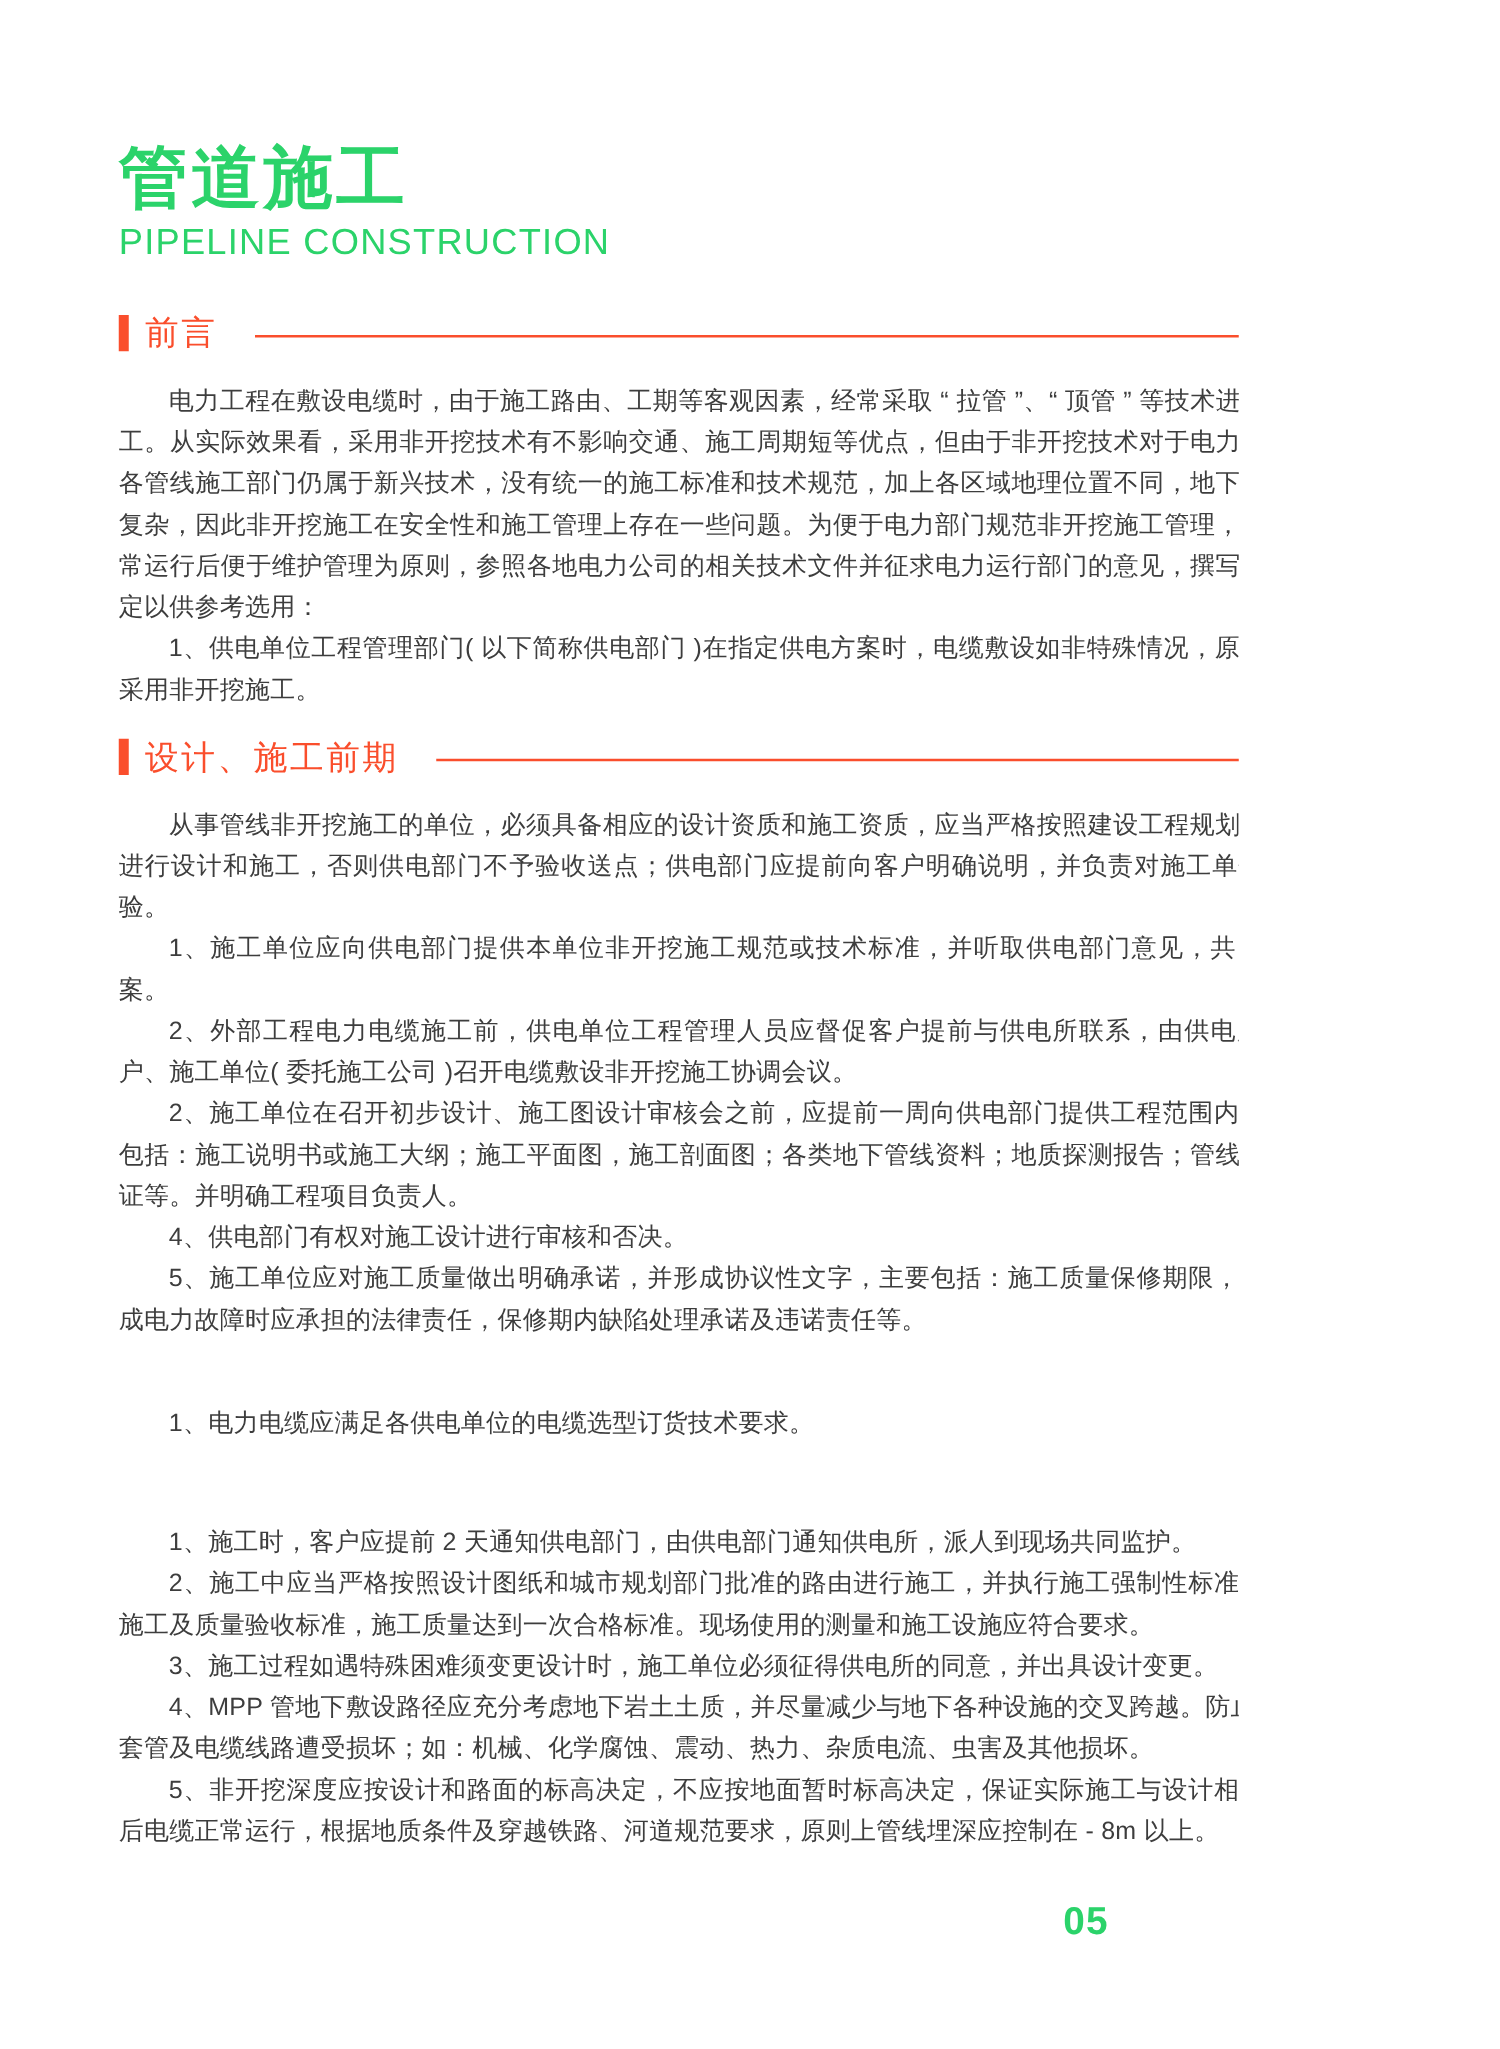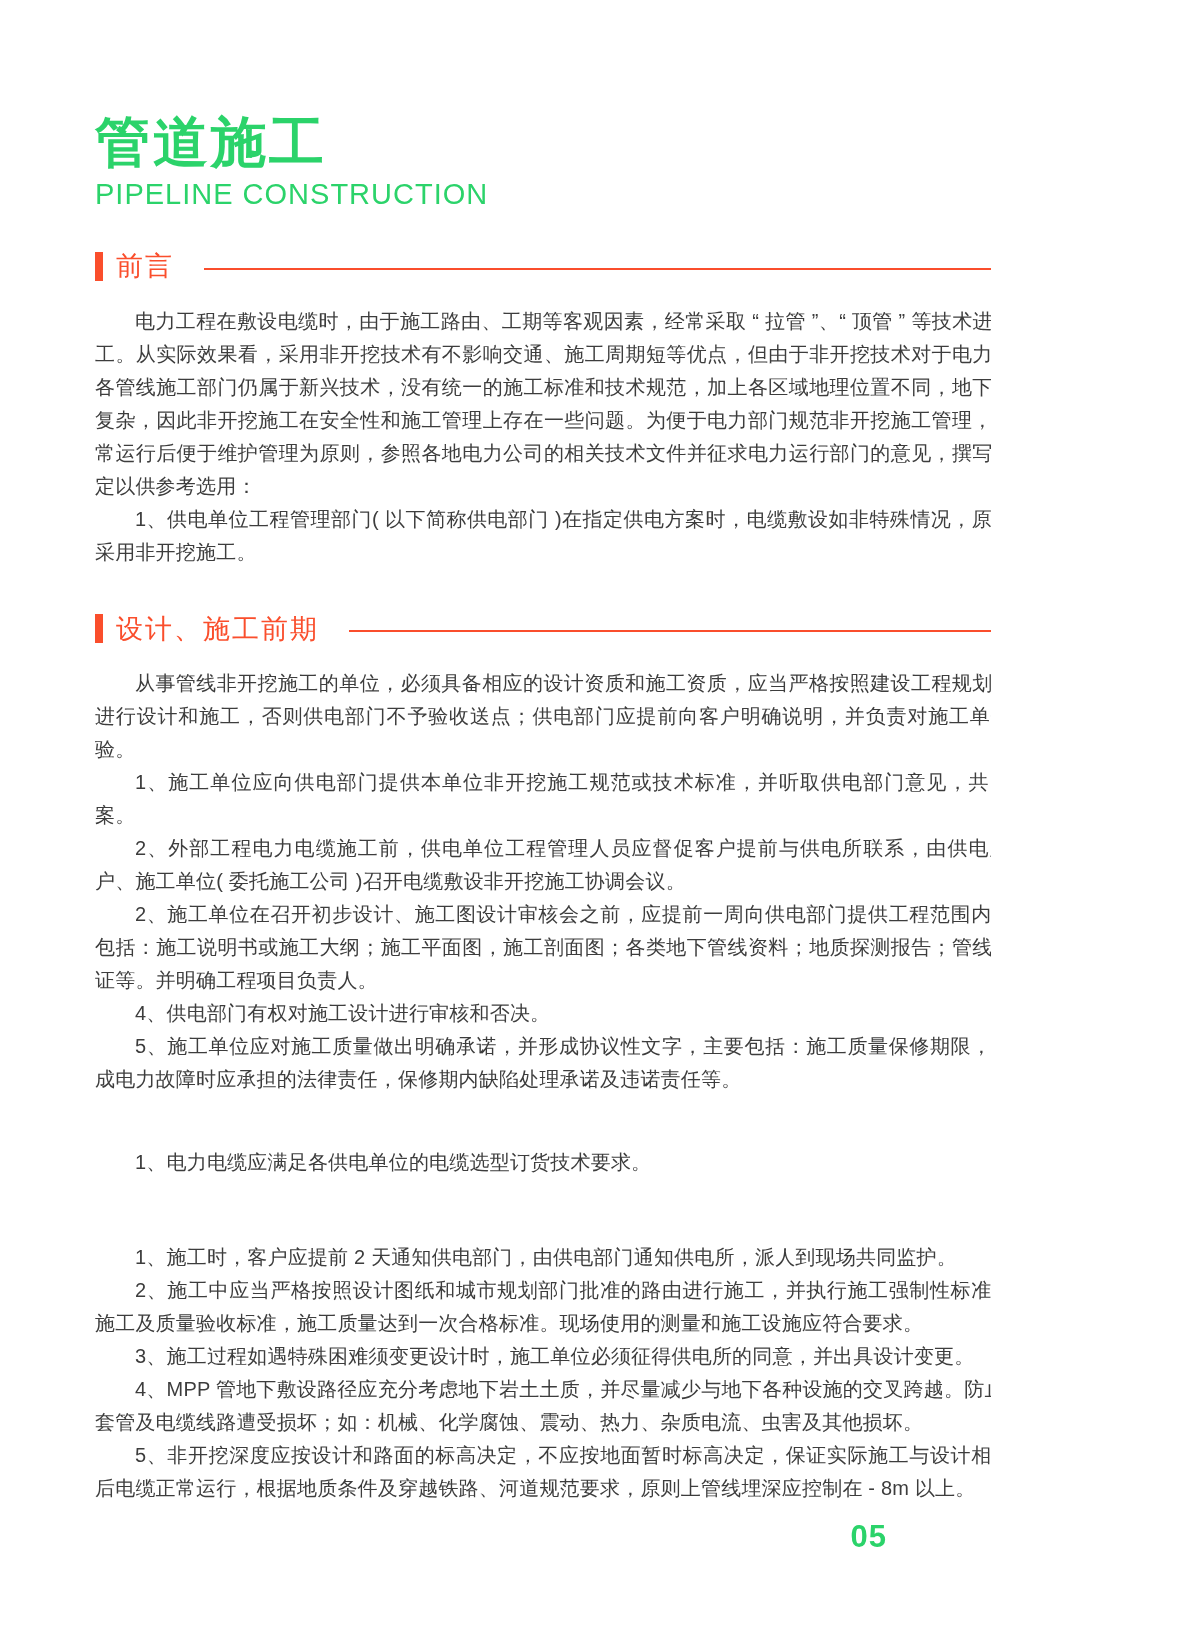--- a/index.html
+++ b/index.html
@@ -29,21 +29,21 @@
     line-height: 1.1;
   }
   .doc-subtitle {
     color: #2bd36a;
     font-size: 29px;
     font-weight: 400;
     letter-spacing: 1px;
     margin-top: 6px;
     line-height: 1.1;
   }
-  .section { margin-top: 44px; }
+  .section { margin-top: 21px; }
   .section-heading {
     display: flex;
     align-items: center;
     margin-right: -38px;
   }
   .heading-bar {
     width: 8px;
     height: 29px;
     background: #fa4e2c;
     flex: 0 0 auto;

